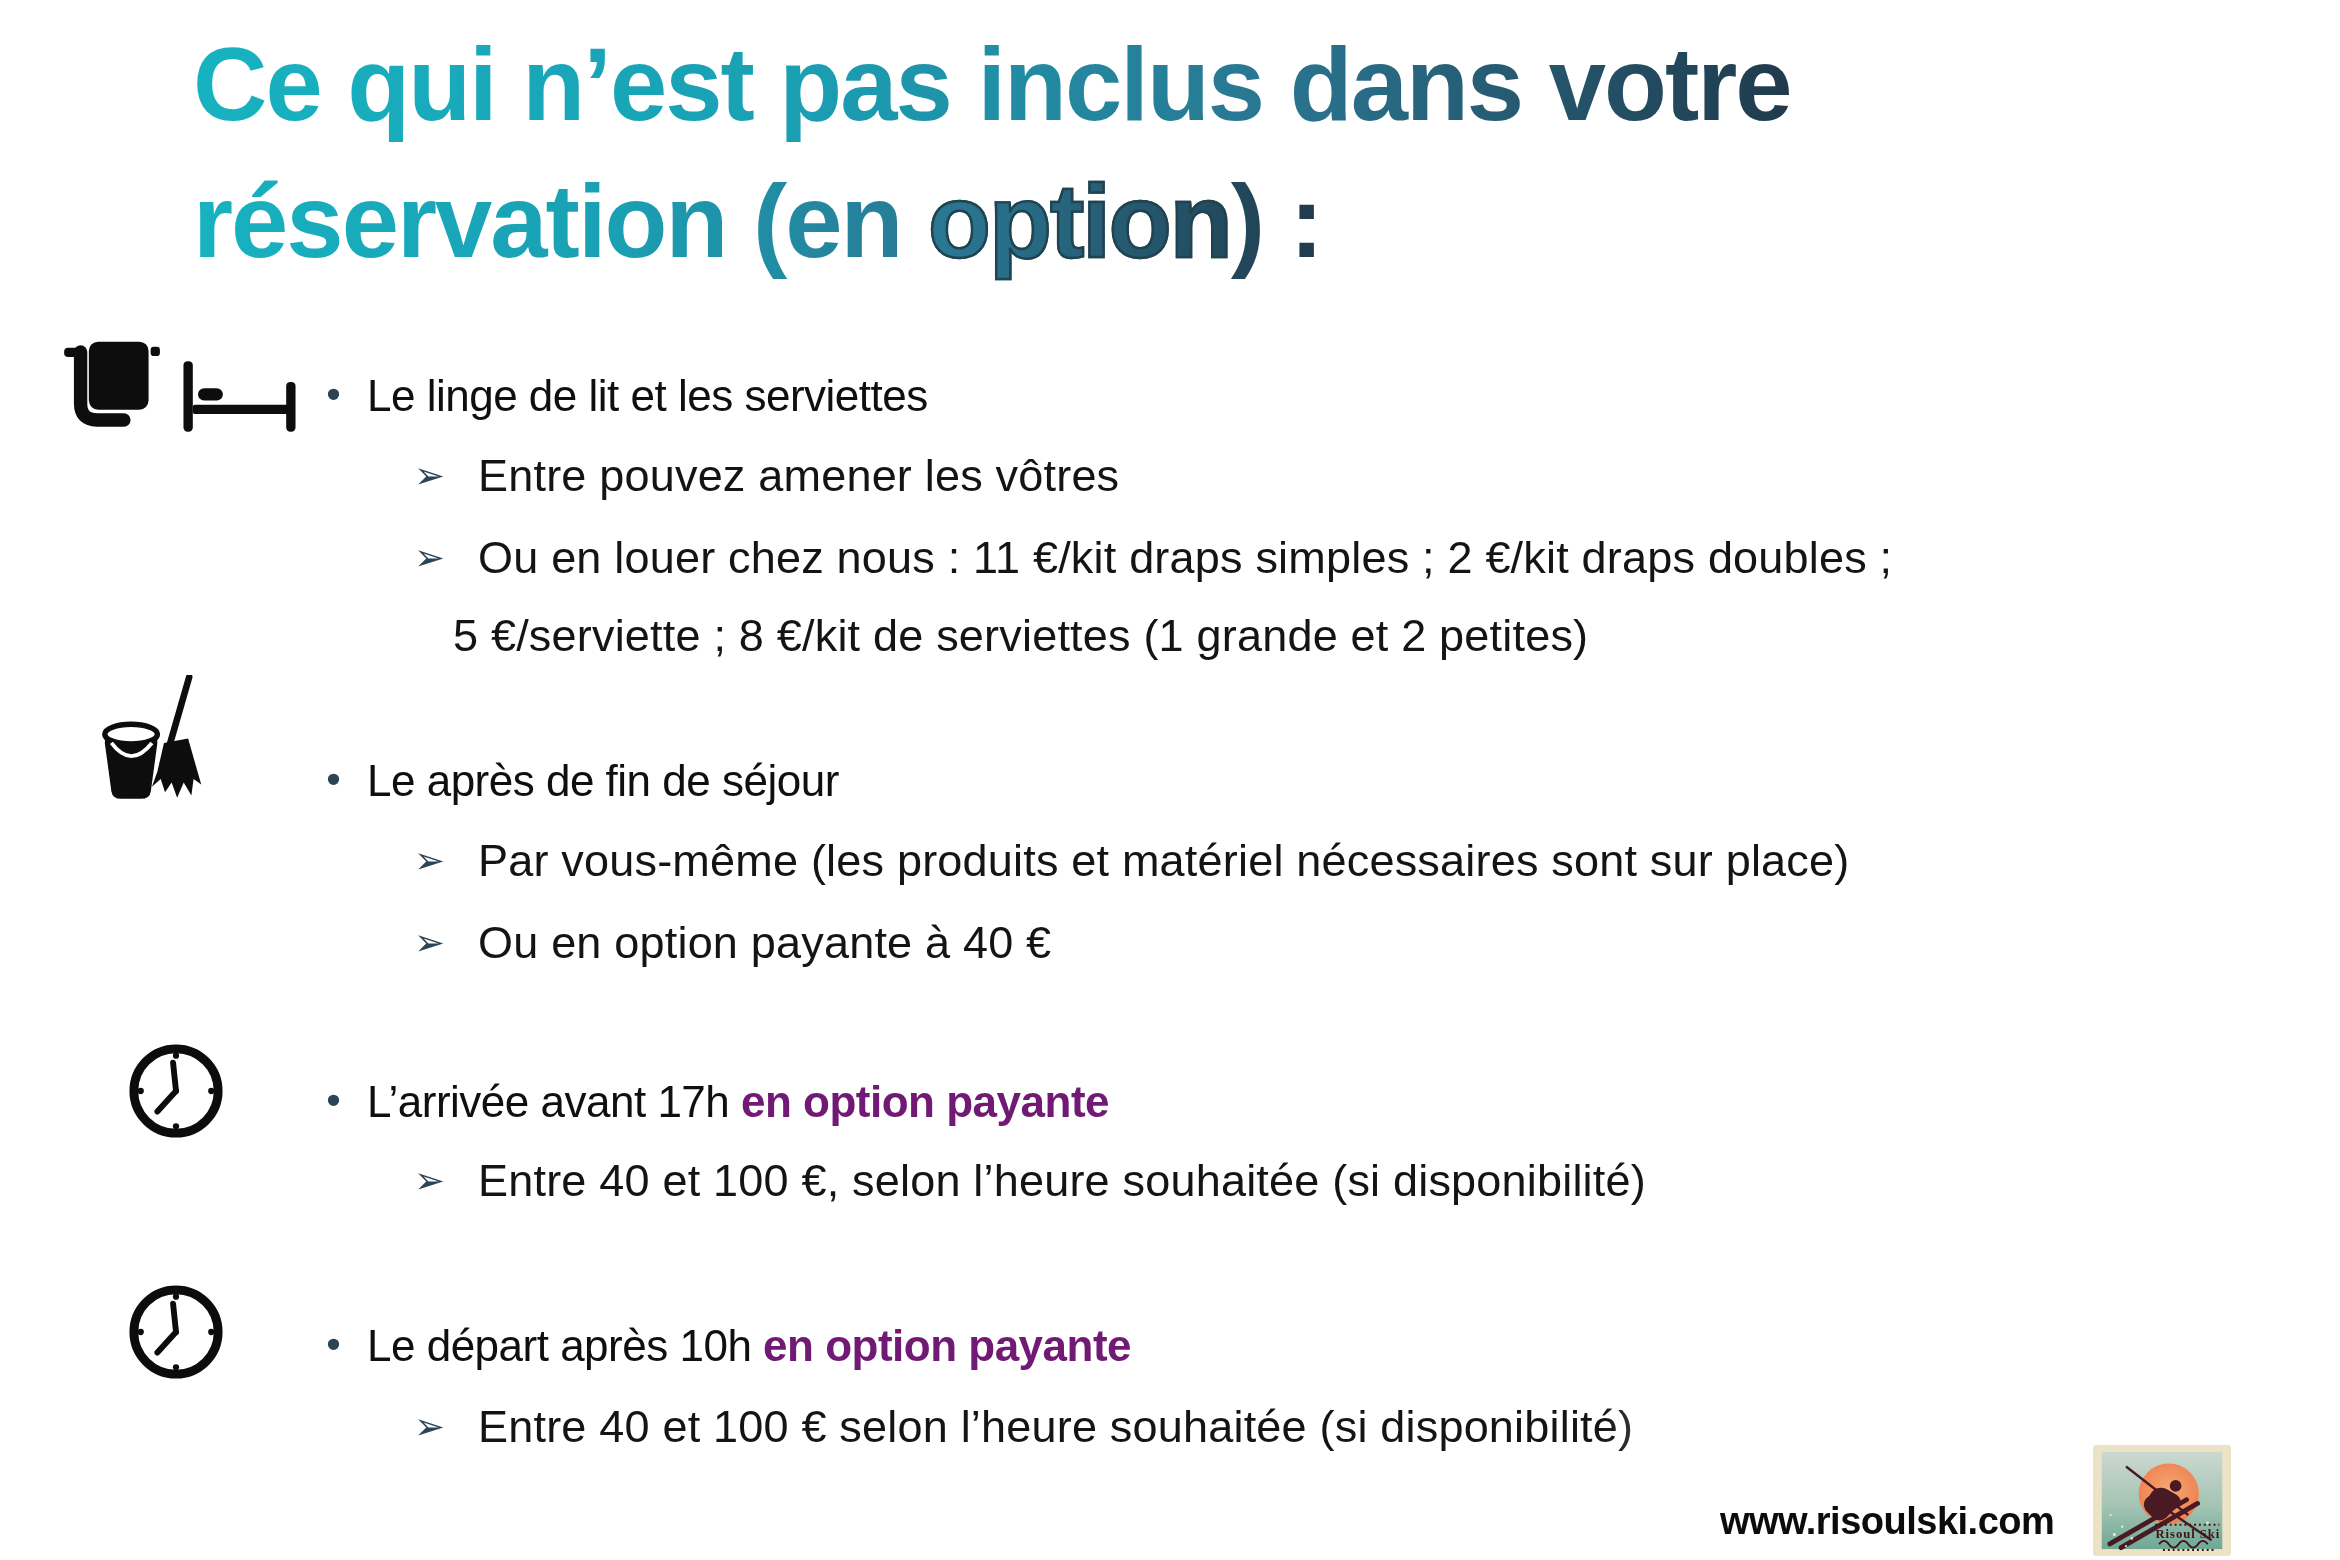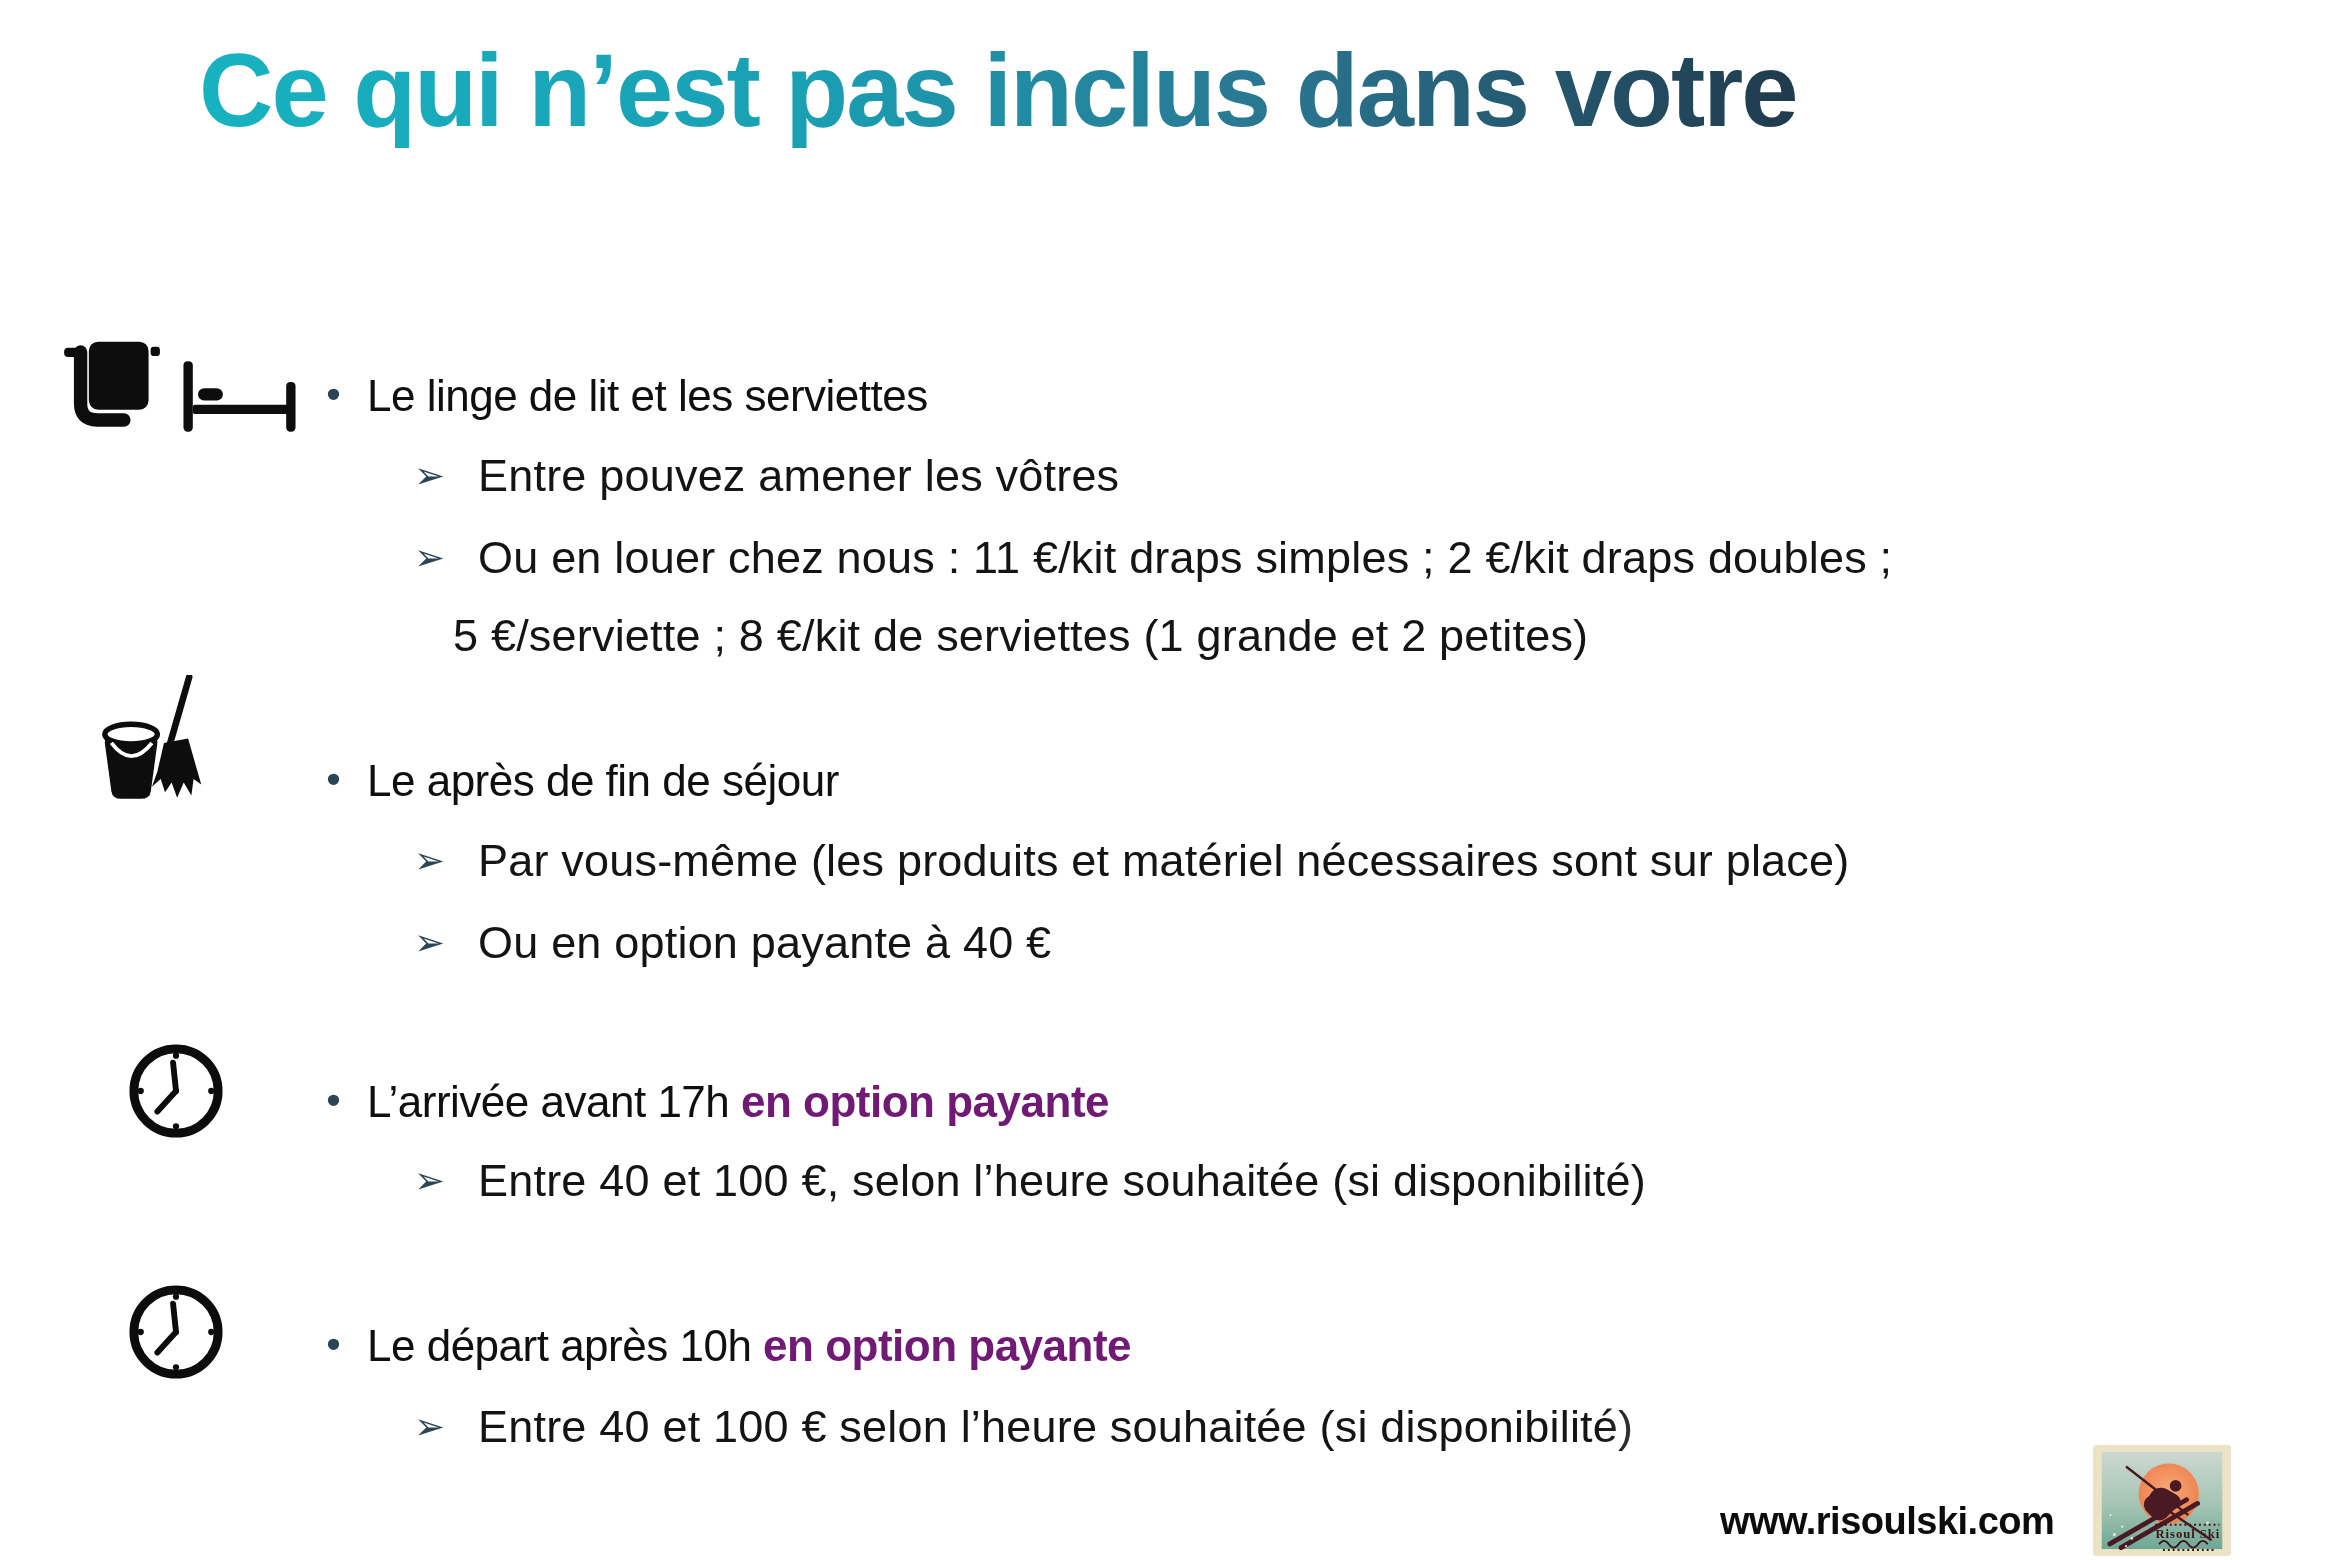--- a/index.html
+++ b/index.html
@@ -31,22 +31,23 @@
     background:linear-gradient(90deg,rgba(255,255,255,0) 0%,rgba(255,255,255,.55) 45%,rgba(255,255,255,.85) 100%);}
   
   .website{position:absolute;left:1720px;top:1500px;font-size:38px;font-weight:700;letter-spacing:-0.5px;color:#0c0c0c;text-align:right;}
   .logo{position:absolute;left:2093px;top:1445px;}
 </style>
 </head>
 <body>
 
 <div class="slide">
 
-  <h1 class="title" style="margin:8px;">
+  <h1 class="title" style="margin:2px;">
     <div><span class="title-line">Ce qui n’est pas inclus dans votre</span></div>
+    <div><span class="title-line"><span>réservation (en </span><span class="title-emph">option</span><span>) :</span></span></div>
   </h1>
 
   <svg class="icon" style="left:60px;top:341px;" width="103" height="94" viewBox="0 0 100 90">
     <g fill="#0d0d0d">
       <rect x="4" y="6" width="20" height="9" rx="4"></rect>
       <rect x="88" y="5" width="9" height="9" rx="3"></rect>
       <rect x="28" y="0" width="58" height="66" rx="9"></rect>
     </g>
     <path d="M20,10 L20,60 Q20,76 36,76 L62,76" fill="none" stroke="#0d0d0d" stroke-width="13" stroke-linecap="round"></path>
   </svg>

